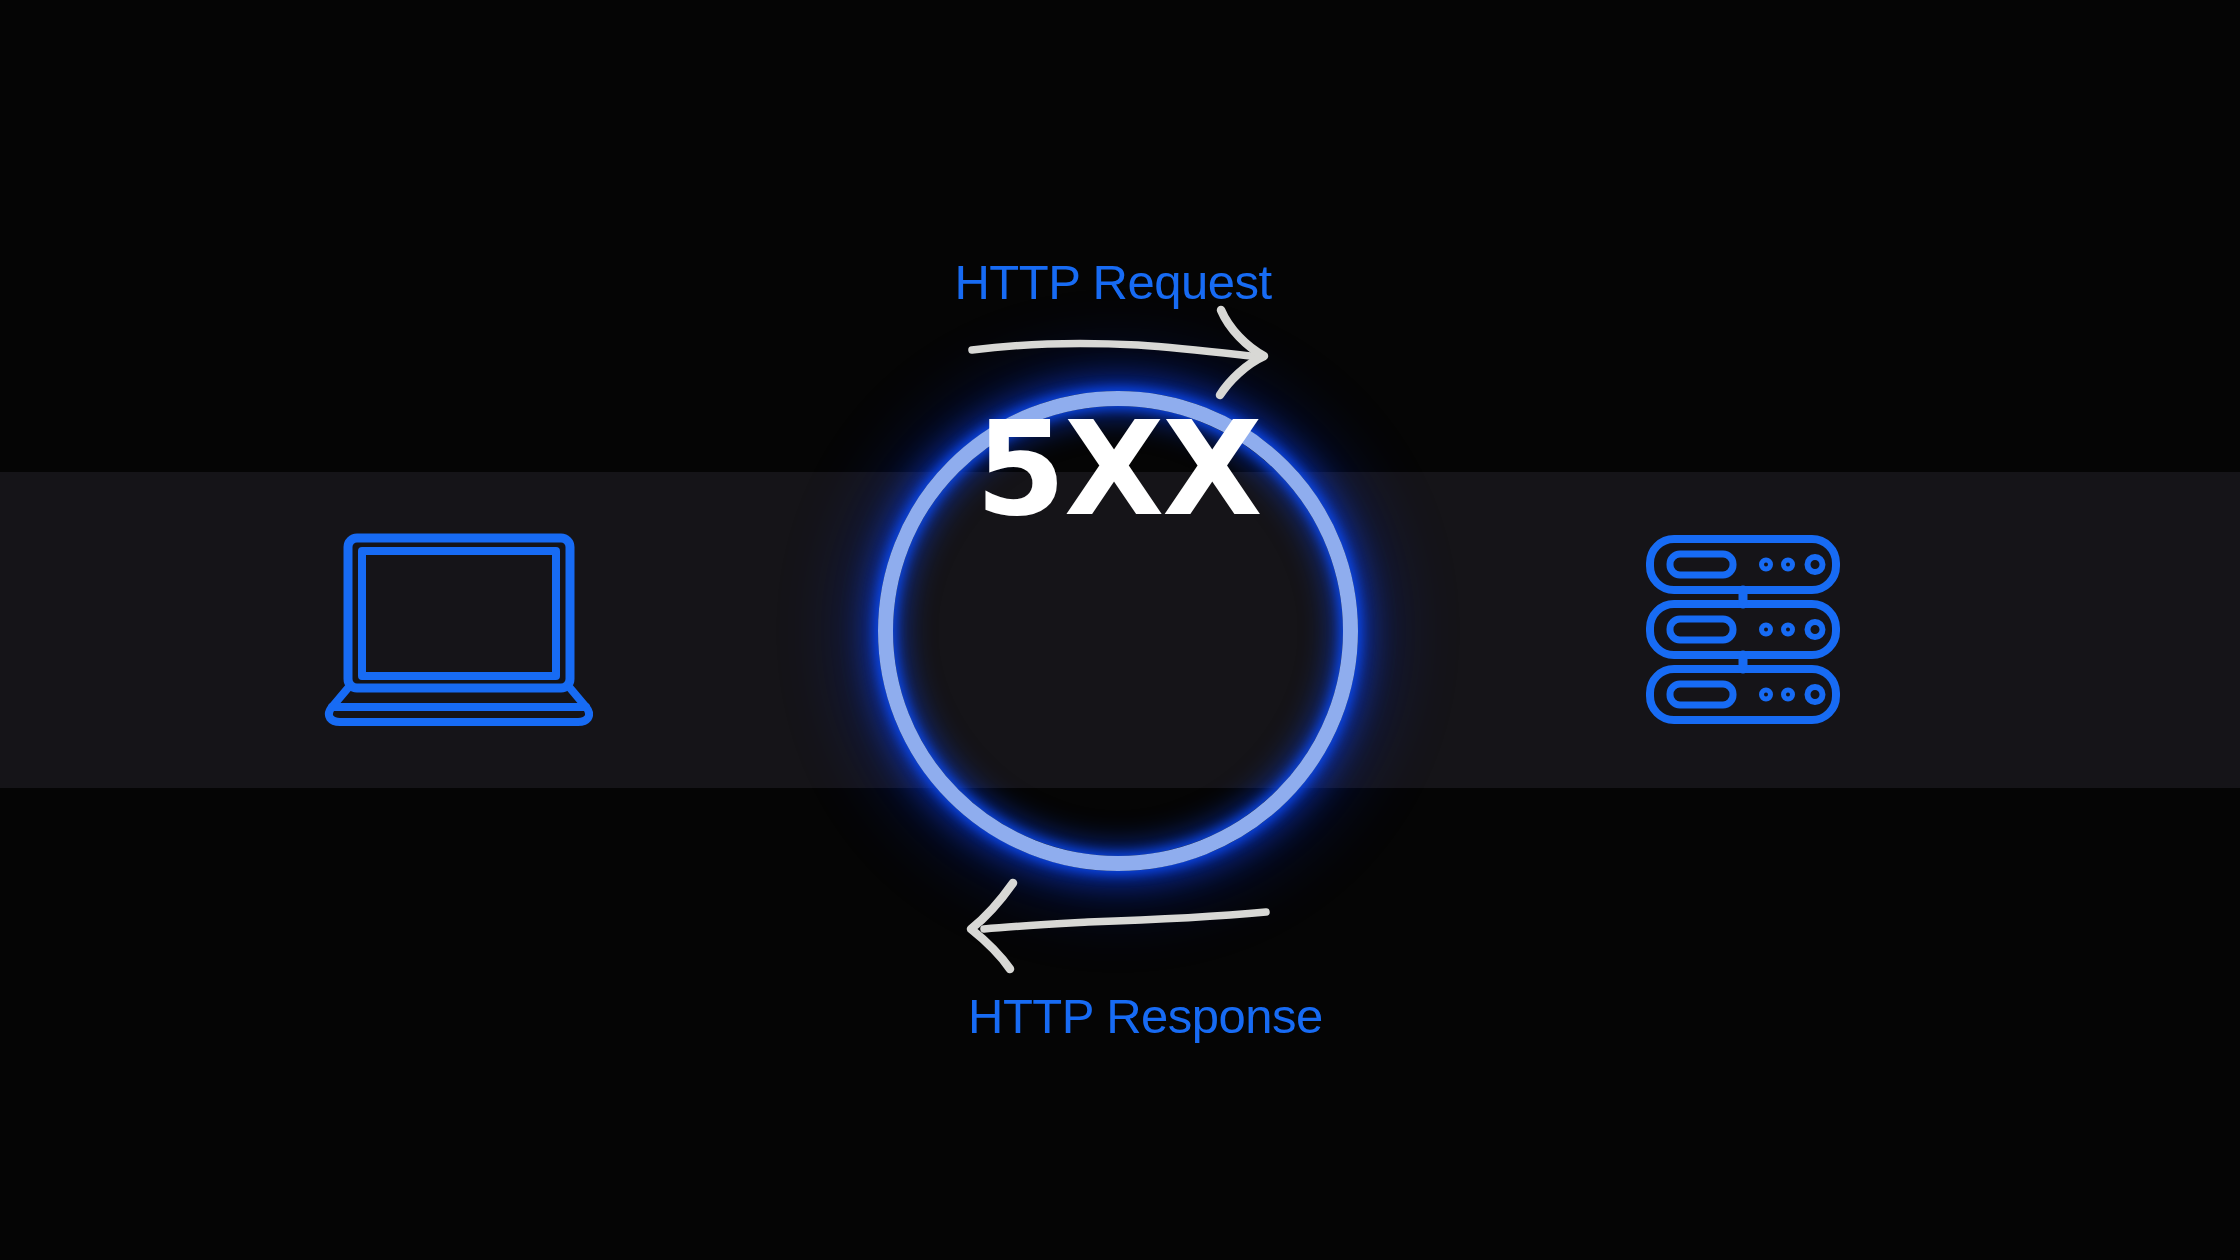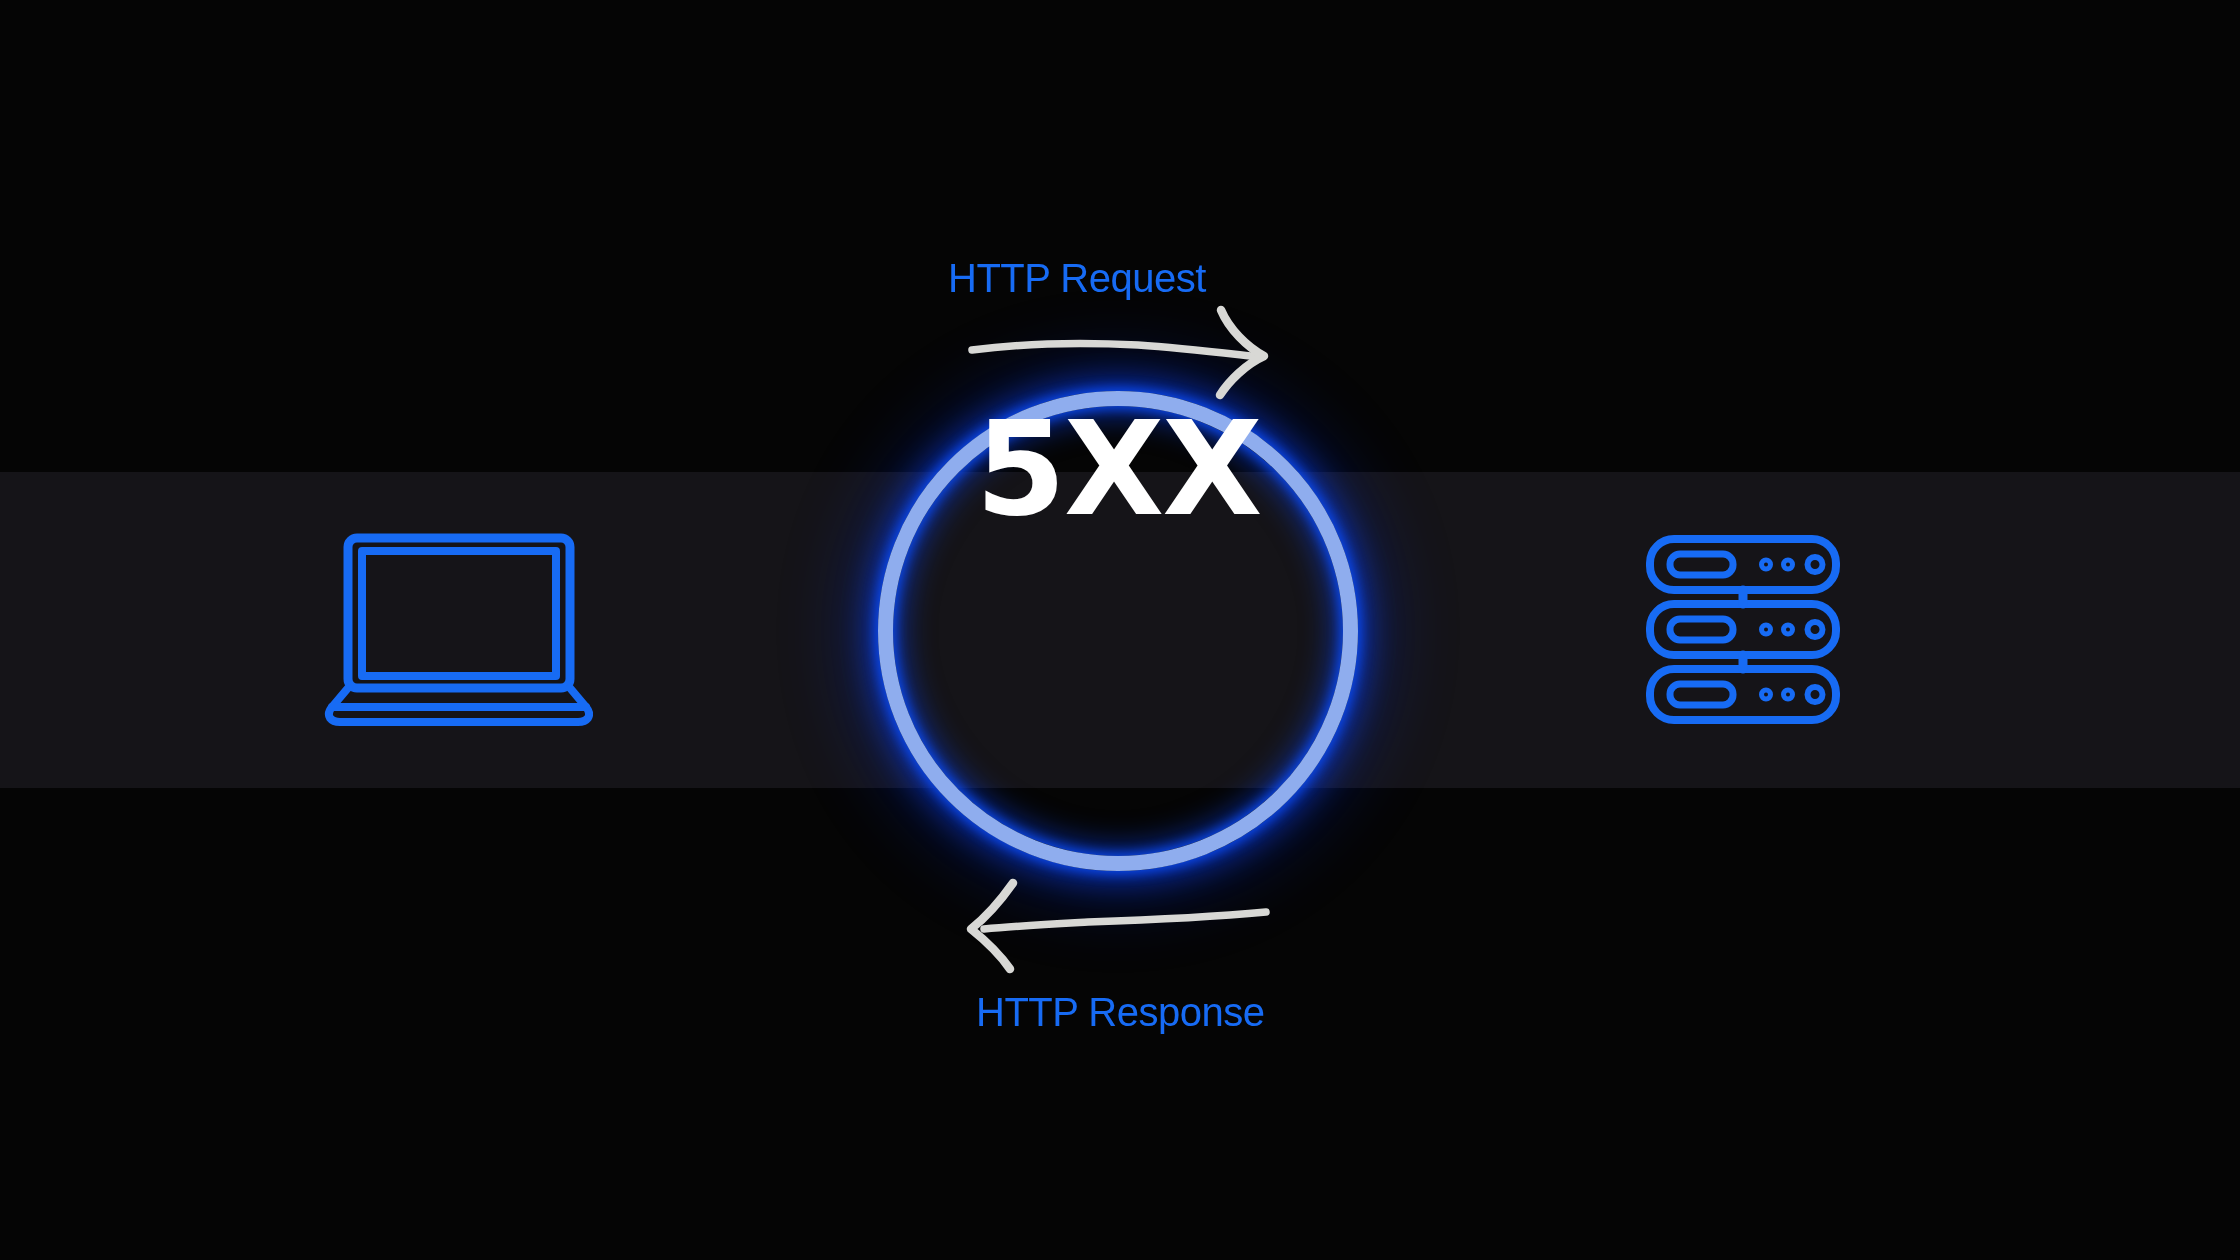--- a/index.html
+++ b/index.html
@@ -49,28 +49,28 @@
     font-weight:bold;
     font-size:130px;
     letter-spacing:-2px;
     color:var(--code-text);
     line-height:1;
     transform:translateY(-2px);
   }
   .flow-label{
     position:absolute;
     color:var(--accent-blue);
-    font-size:40px;
+    font-size:49px;
     line-height:1;
-    text-align:left;
+    text-align:center;
     white-space:nowrap;
     letter-spacing:-0.5px;
   }
   .request-label{left:948px;top:258px;width:330px;}
-  .response-label{left:968px;top:992px;width:340px;margin-left:8px;}
+  .response-label{left:968px;top:992px;width:340px;}
   .arrow-svg{position:absolute;}
   .request-arrow{left:958px;top:298px;width:320px;height:110px;}
   .response-arrow{left:958px;top:862px;width:320px;height:115px;}
   .arrow-svg path{
     fill:none;
     stroke:var(--arrow);
     stroke-linecap:round;
     stroke-linejoin:round;
   }
 </style>

